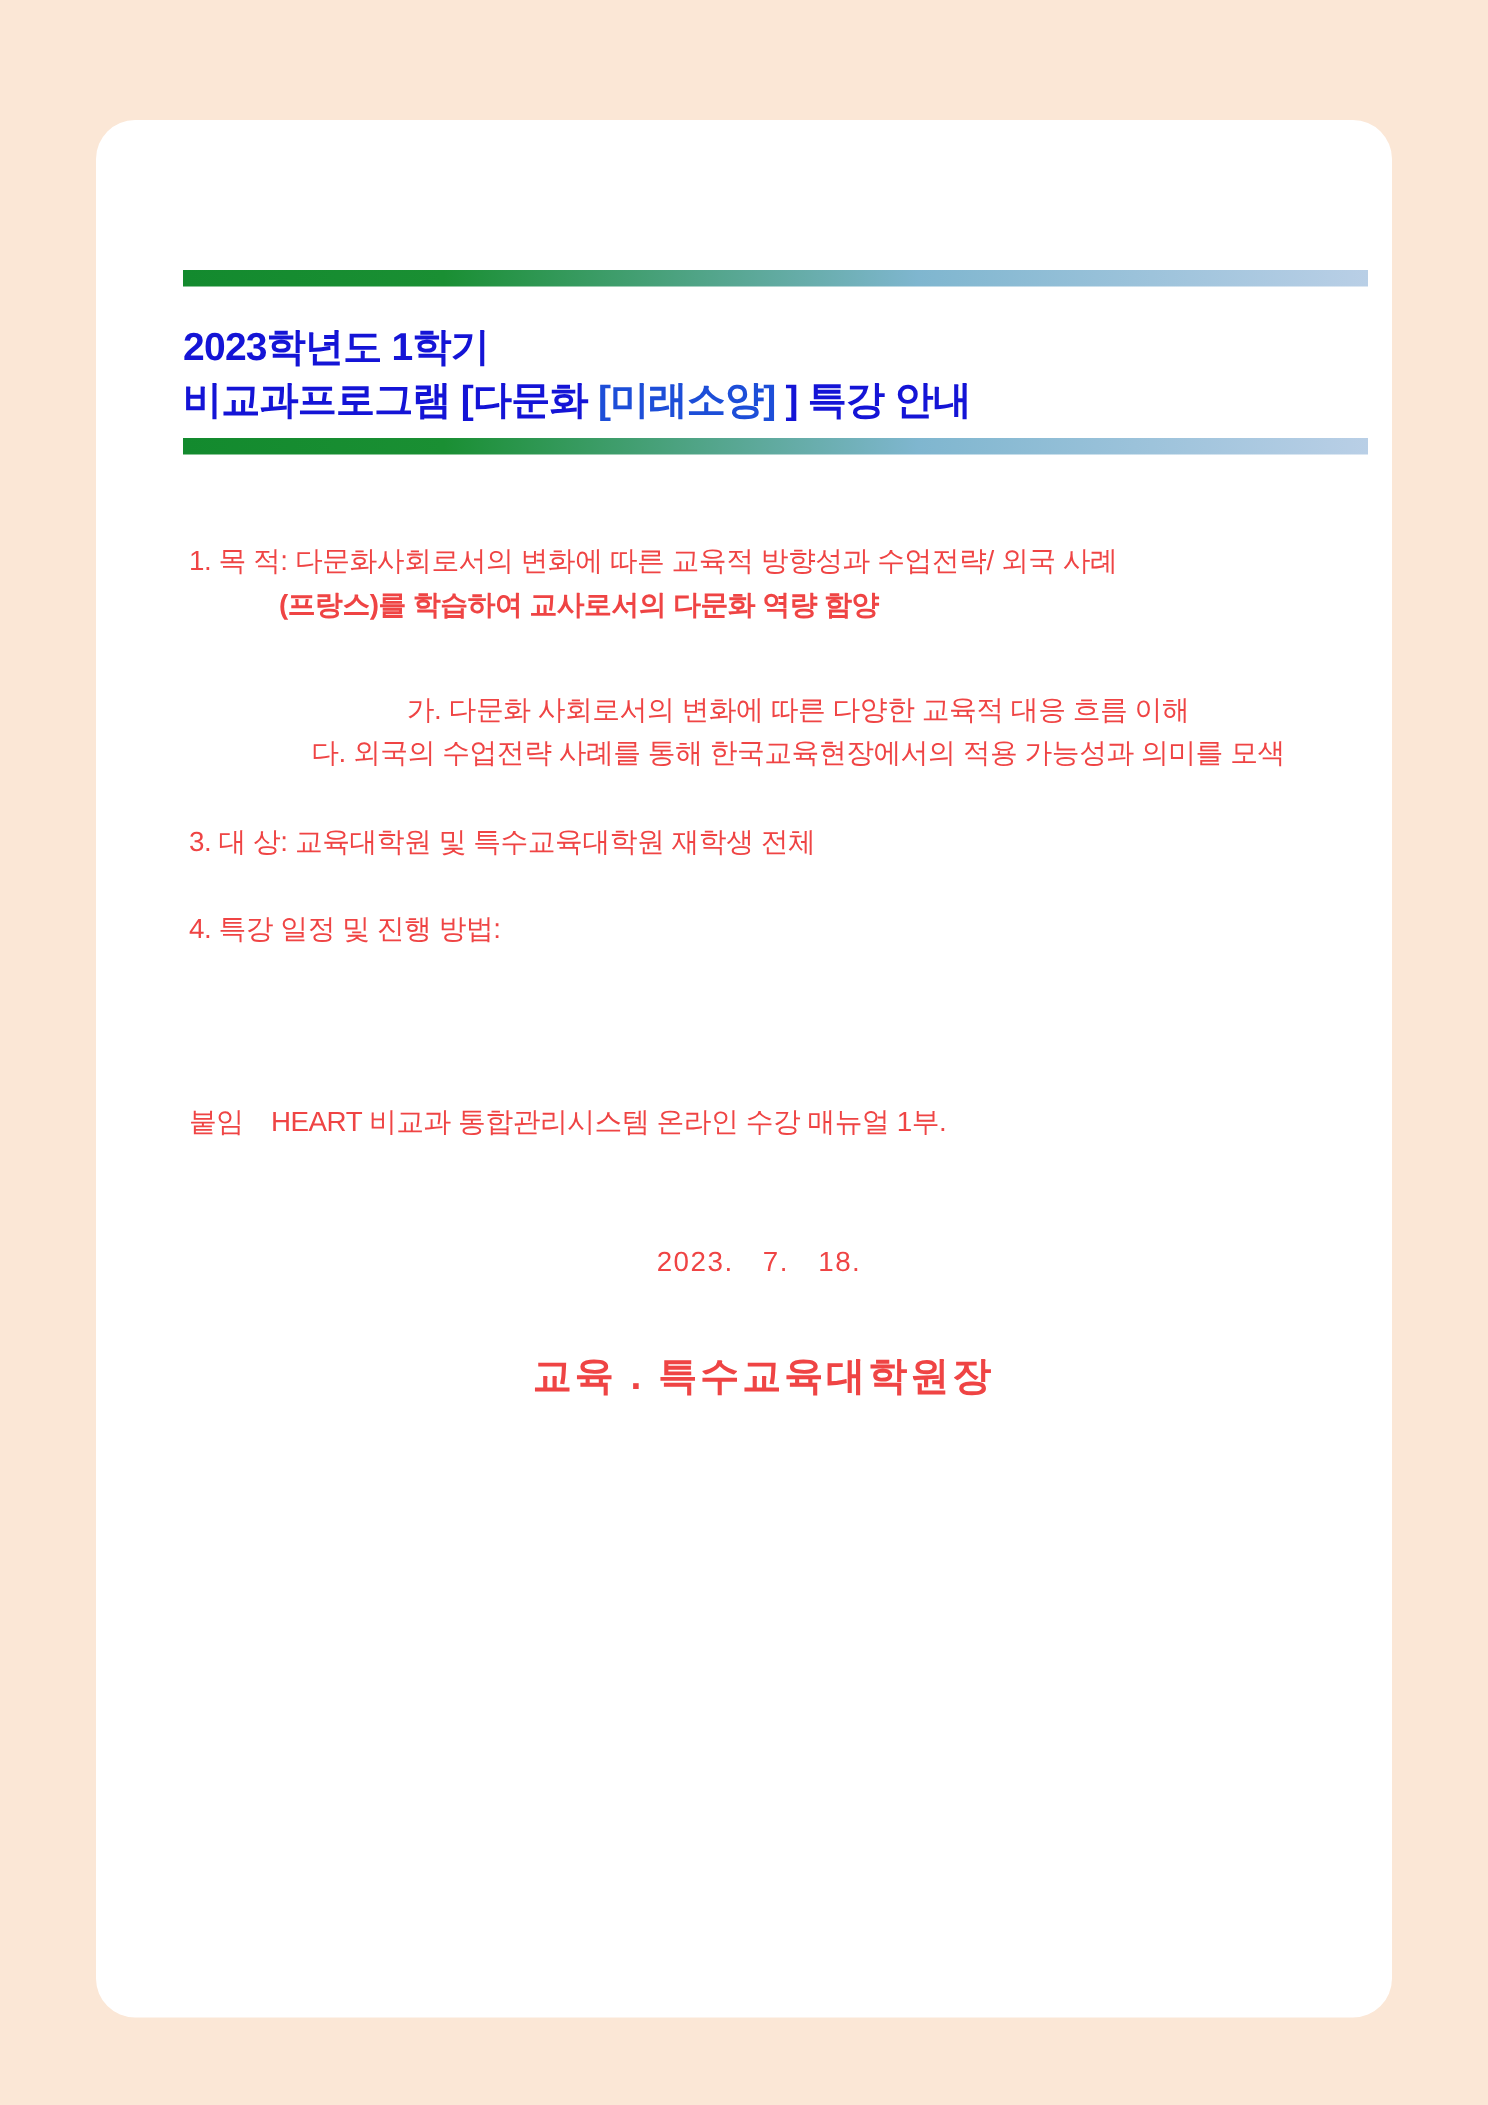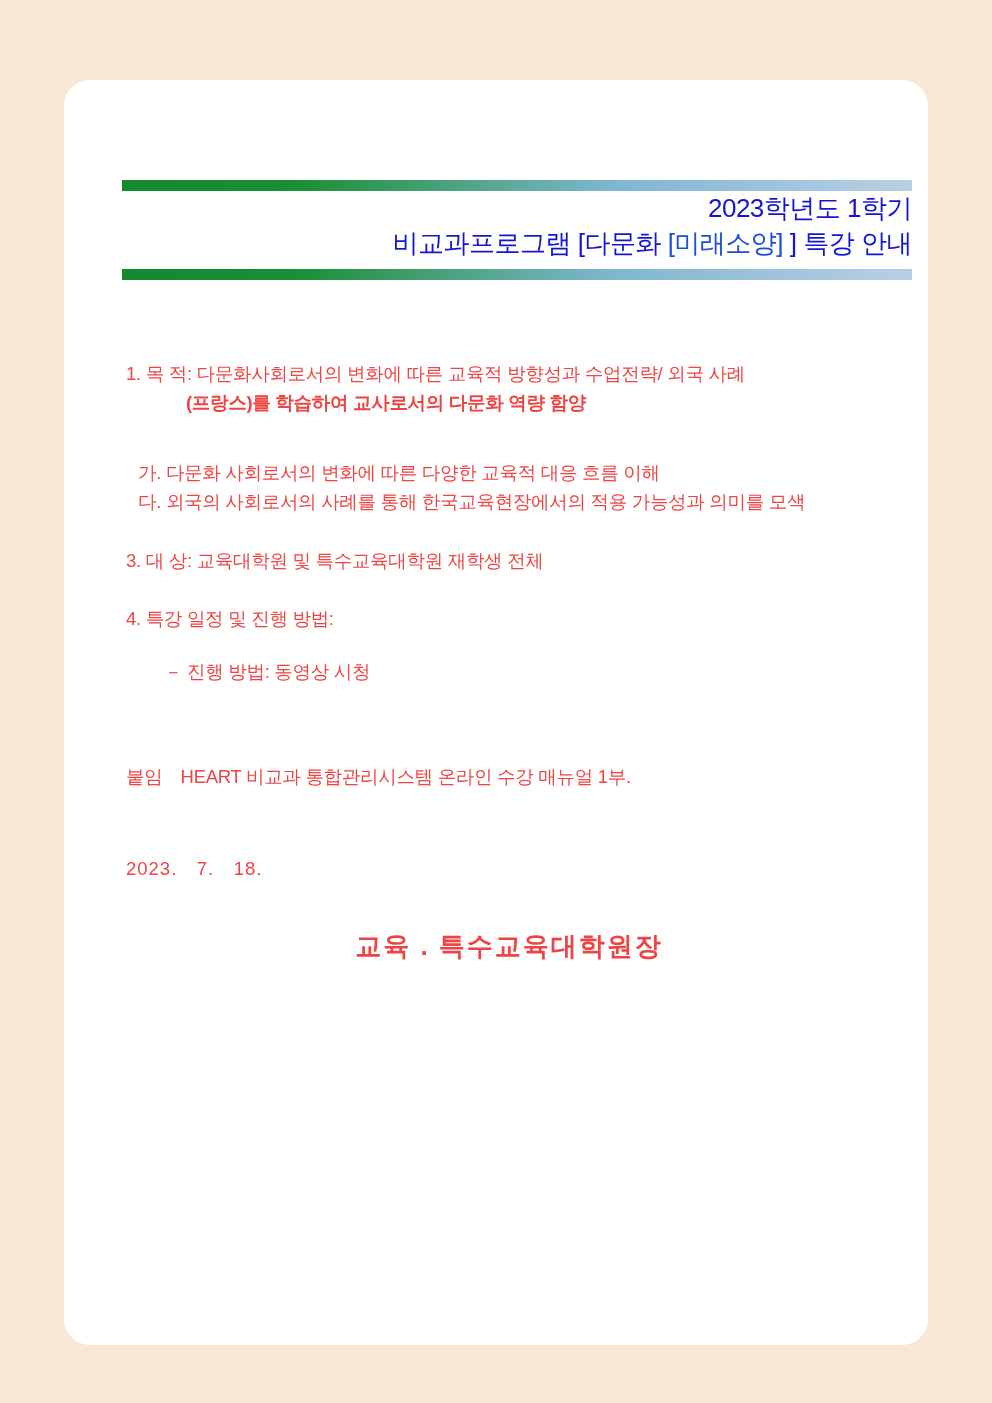--- a/index.html
+++ b/index.html
@@ -37,27 +37,27 @@
     position: absolute;
     left: 58px;
     top: 100px;
     width: 790px;
   }
   .grad-bar {
     height: 11px;
     background: linear-gradient(to right, #138a2e 0%, #1a8f33 22%, #7fb6cf 62%, #b9cfe6 100%);
   }
   .title-text {
-    text-align: right;
+    text-align: left;
     color: #1414d6;
-    font-weight: normal;
+    font-weight: bold;
     font-size: 26px;
     line-height: 1.35;
     letter-spacing: -0.5px;
-    padding: 0 0 8px 0;
+    padding: 23px 0 8px 0;
   }
   .title-line2 {
     white-space: nowrap;
   }
   .red-accent {
     color: #1d4ed8;
   }
 
   
   .body-text {
@@ -68,28 +68,29 @@
     color: #ef4444;
     font-size: 18.5px;
     line-height: 1.55;
     letter-spacing: -0.3px;
   }
   .para {
     margin: 0 0 0 0;
     white-space: nowrap;
   }
   .indent-1 { padding-left: 60px; font-weight: bold; }
-  .indent-sub { padding-left: 12px; }
+  .indent-sub { padding-left: 12px; text-align: center; }
   .indent-dash { padding-left: 38px; }
   .gap-sm { height: 12px; }
   .gap-md { height: 30px; }
   .gap-lg { height: 42px; }
   .gap-xl { height: 64px; }
 
   .date-line {
+    text-align: center;
     padding-right: 40px;
     letter-spacing: 1px;
     white-space: nowrap;
   }
   .signature {
     text-align: center;
     padding-right: 34px;
     font-size: 26px;
     font-weight: bold;
     letter-spacing: 2px;
@@ -112,32 +113,31 @@
     </div>
 
     <div class="body-text">
 
       <p class="para">1. 목 적: 다문화사회로서의 변화에 따른 교육적 방향성과 수업전략/ 외국 사례</p>
       <p class="para indent-1">(프랑스)를 학습하여 교사로서의 다문화 역량 함양</p>
 
       <div class="gap-lg"></div>
 
       <p class="para indent-sub">가. 다문화 사회로서의 변화에 따른 다양한 교육적 대응 흐름 이해</p>
-      <p class="para indent-sub">다. 외국의 사회로서의 사례를 통해 한국교육현장에서의 적용 가능성과 의미를 모색</p>
+      <p class="para indent-sub">다. 외국의 수업전략 사례를 통해 한국교육현장에서의 적용 가능성과 의미를 모색</p>
 
       <div class="gap-md"></div>
 
       <p class="para">3. 대 상: 교육대학원 및 특수교육대학원 재학생 전체</p>
 
       <div class="gap-md"></div>
 
       <p class="para">4. 특강 일정 및 진행 방법:</p>
       <div class="gap-sm"></div>
       <div class="gap-sm"></div>
-      <p class="para indent-dash">－ 진행 방법: 동영상 시청</p>
       <div class="gap-sm"></div>
 
       <div class="gap-xl"></div>
 
       <p class="para">붙임　HEART 비교과 통합관리시스템 온라인 수강 매뉴얼 1부.</p>
 
       <div class="gap-xl"></div>
 
       <p class="para date-line">2023.　7.　18.</p>
 

